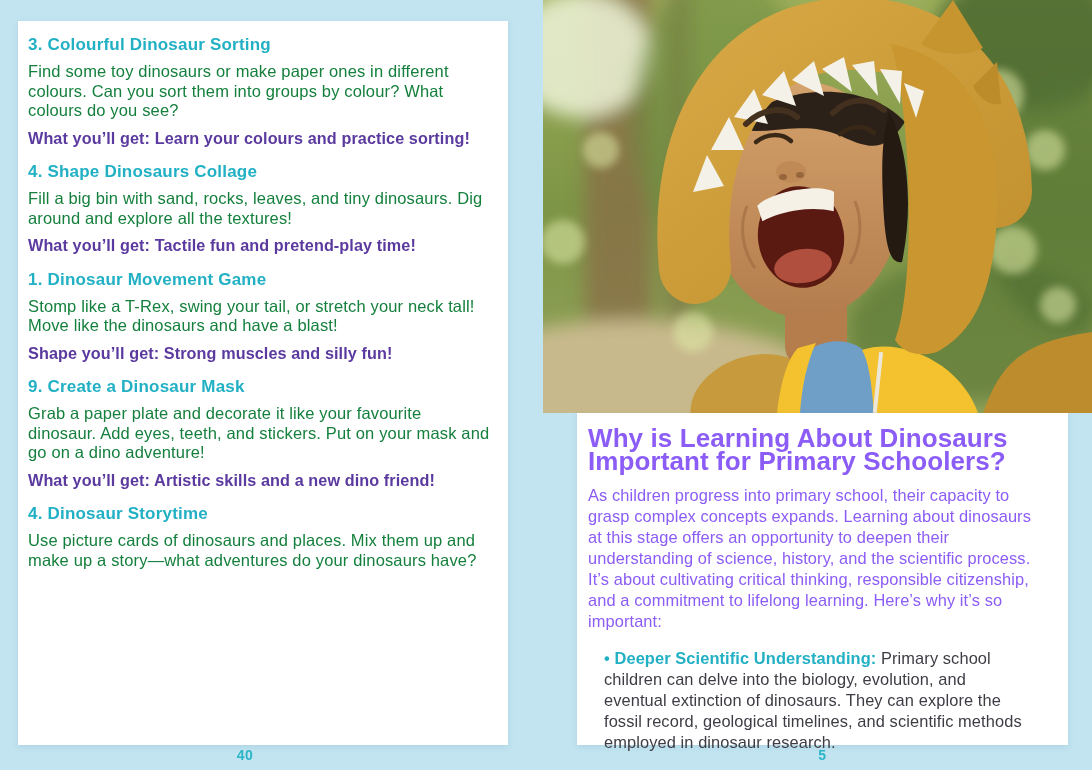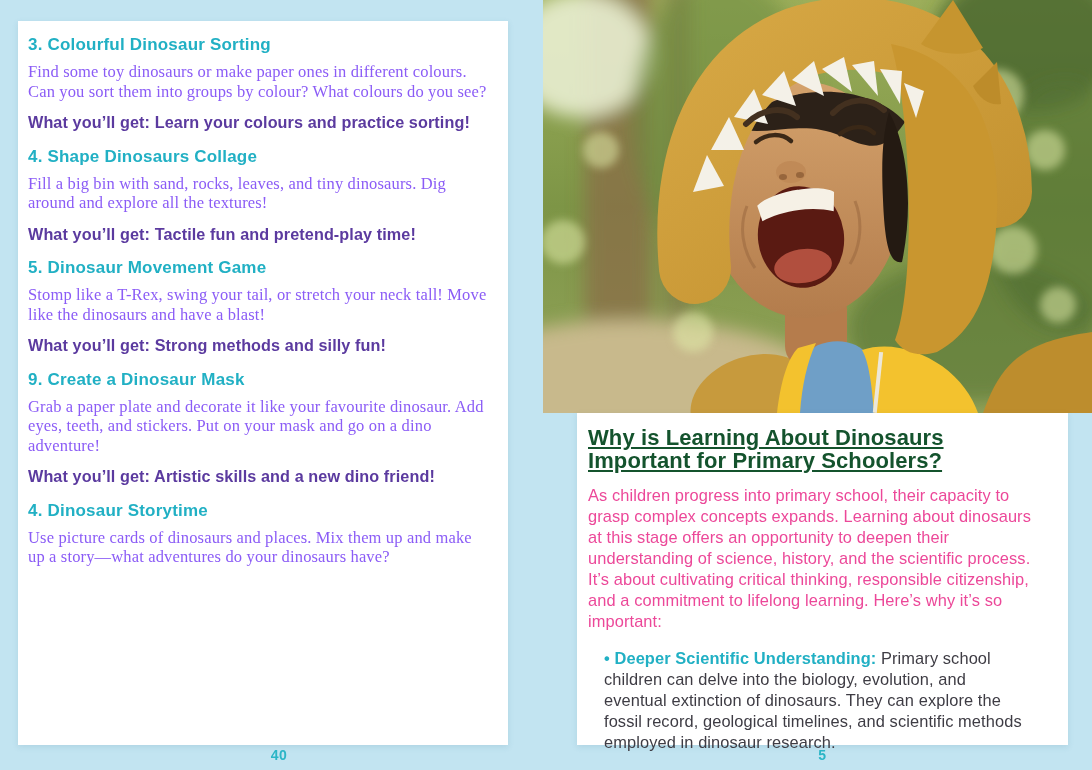--- a/index.html
+++ b/index.html
@@ -16,74 +16,73 @@
   #left-card{
     left:18px;top:21px;width:490px;height:724px;
     padding:9px 16px 0 10px;
   }
   .sec-heading{
     margin:13px 0 8px;font-size:17px;line-height:19px;font-weight:bold;
     color:#21b0c4;letter-spacing:.2px;
   }
   .activity-section:first-child .sec-heading{margin-top:5px;}
   .sec-body{
-    margin:0 0 8px;font-size:16.5px;line-height:19.5px;color:#8b5cf6;
+    margin:0 0 8px;font-size:16.5px;line-height:19.5px;color:#15803d;
     letter-spacing:.15px;
-    font-family:Liberation Serif, serif;
   }
   .sec-benefit{
-    margin:12px 0 14px;font-size:16.2px;line-height:19.5px;font-weight:bold;
+    margin:4px 0 14px;font-size:16.2px;line-height:19.5px;font-weight:bold;
     color:#5b3a9f;letter-spacing:.1px;
   }
   #photo{
     position:absolute;left:543px;top:0;width:549px;height:413px;display:block;
   }
   #right-card{
     left:577px;top:413px;width:491px;height:332px;
     padding:14px 24px 0 11px;
   }
   #right-heading{
-    margin:0 0 13px;font-size:22px;line-height:22.5px;font-weight:bold;
-    color:#14532d;max-width:445px;letter-spacing:.1px;text-decoration:underline;
+    margin:0 0 13px;font-size:26px;line-height:22.5px;font-weight:bold;
+    color:#8b5cf6;max-width:445px;letter-spacing:.1px;
   }
   .intro-paragraph{
-    margin:0 0 11px;font-size:16.4px;line-height:21px;color:#ec4899;
+    margin:0 0 11px;font-size:16.4px;line-height:21px;color:#8b5cf6;
     letter-spacing:.1px;
   }
   .bullet-paragraph{
     margin:16px;font-size:16.4px;line-height:21px;color:#3e3c44;letter-spacing:.1px;
   }
   .bullet-term{color:#21b0c4;font-weight:bold;}
   .pagenum{
     position:absolute;top:747px;font-size:14px;font-weight:bold;
     color:#2bb5c6;text-align:center;letter-spacing:.5px;
   }
-  #pagenum-left{left:34px;width:490px;}
+  #pagenum-left{left:0;width:490px;}
   #pagenum-right{left:577px;width:491px;}
 </style>
 </head>
 <body>
 
 <div class="card" id="left-card">
   <div class="activity-section">
     <h3 class="sec-heading">3. Colourful Dinosaur Sorting</h3>
     <p class="sec-body">Find some toy dinosaurs or make paper ones in different colours. Can you sort them into groups by colour? What colours do you see?</p>
     <p class="sec-benefit">What you’ll get: Learn your colours and practice sorting!</p>
   </div>
   <div class="activity-section">
     <h3 class="sec-heading">4. Shape Dinosaurs Collage</h3>
   </div>
   <div class="activity-section">
     <p class="sec-body">Fill a big bin with sand, rocks, leaves, and tiny dinosaurs. Dig around and explore all the textures!</p>
     <p class="sec-benefit">What you’ll get: Tactile fun and pretend-play time!</p>
   </div>
   <div class="activity-section">
-    <h3 class="sec-heading">5. Dinosaur Movement Game</h3>
+    <h3 class="sec-heading">1. Dinosaur Movement Game</h3>
     <p class="sec-body">Stomp like a T-Rex, swing your tail, or stretch your neck tall! Move like the dinosaurs and have a blast!</p>
-    <p class="sec-benefit">What you’ll get: Strong methods and silly fun!</p>
+    <p class="sec-benefit">Shape you’ll get: Strong muscles and silly fun!</p>
   </div>
   <div class="activity-section">
     <h3 class="sec-heading">9. Create a Dinosaur Mask</h3>
     <p class="sec-body">Grab a paper plate and decorate it like your favourite dinosaur. Add eyes, teeth, and stickers. Put on your mask and go on a dino adventure!</p>
     <p class="sec-benefit">What you’ll get: Artistic skills and a new dino friend!</p>
   </div>
   <div class="activity-section">
     <h3 class="sec-heading">4. Dinosaur Storytime</h3>
     <p class="sec-body">Use picture cards of dinosaurs and places. Mix them up and make up a story—what adventures do your dinosaurs have?</p>
   </div>

